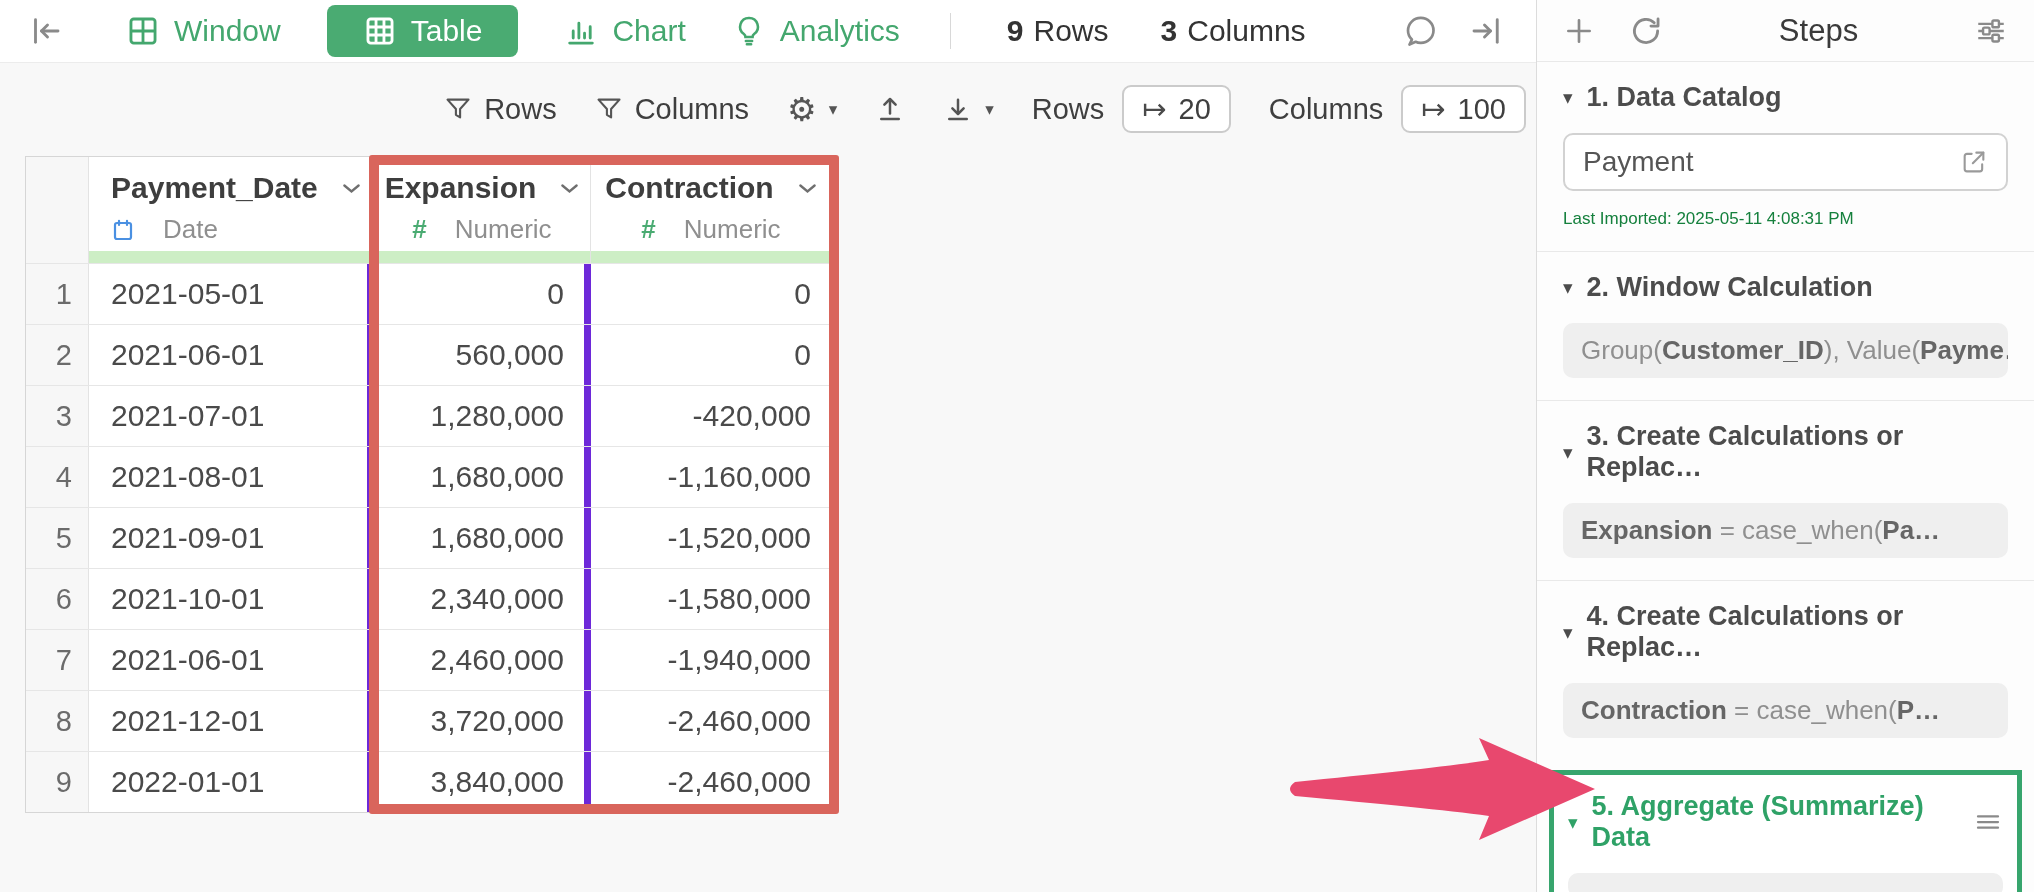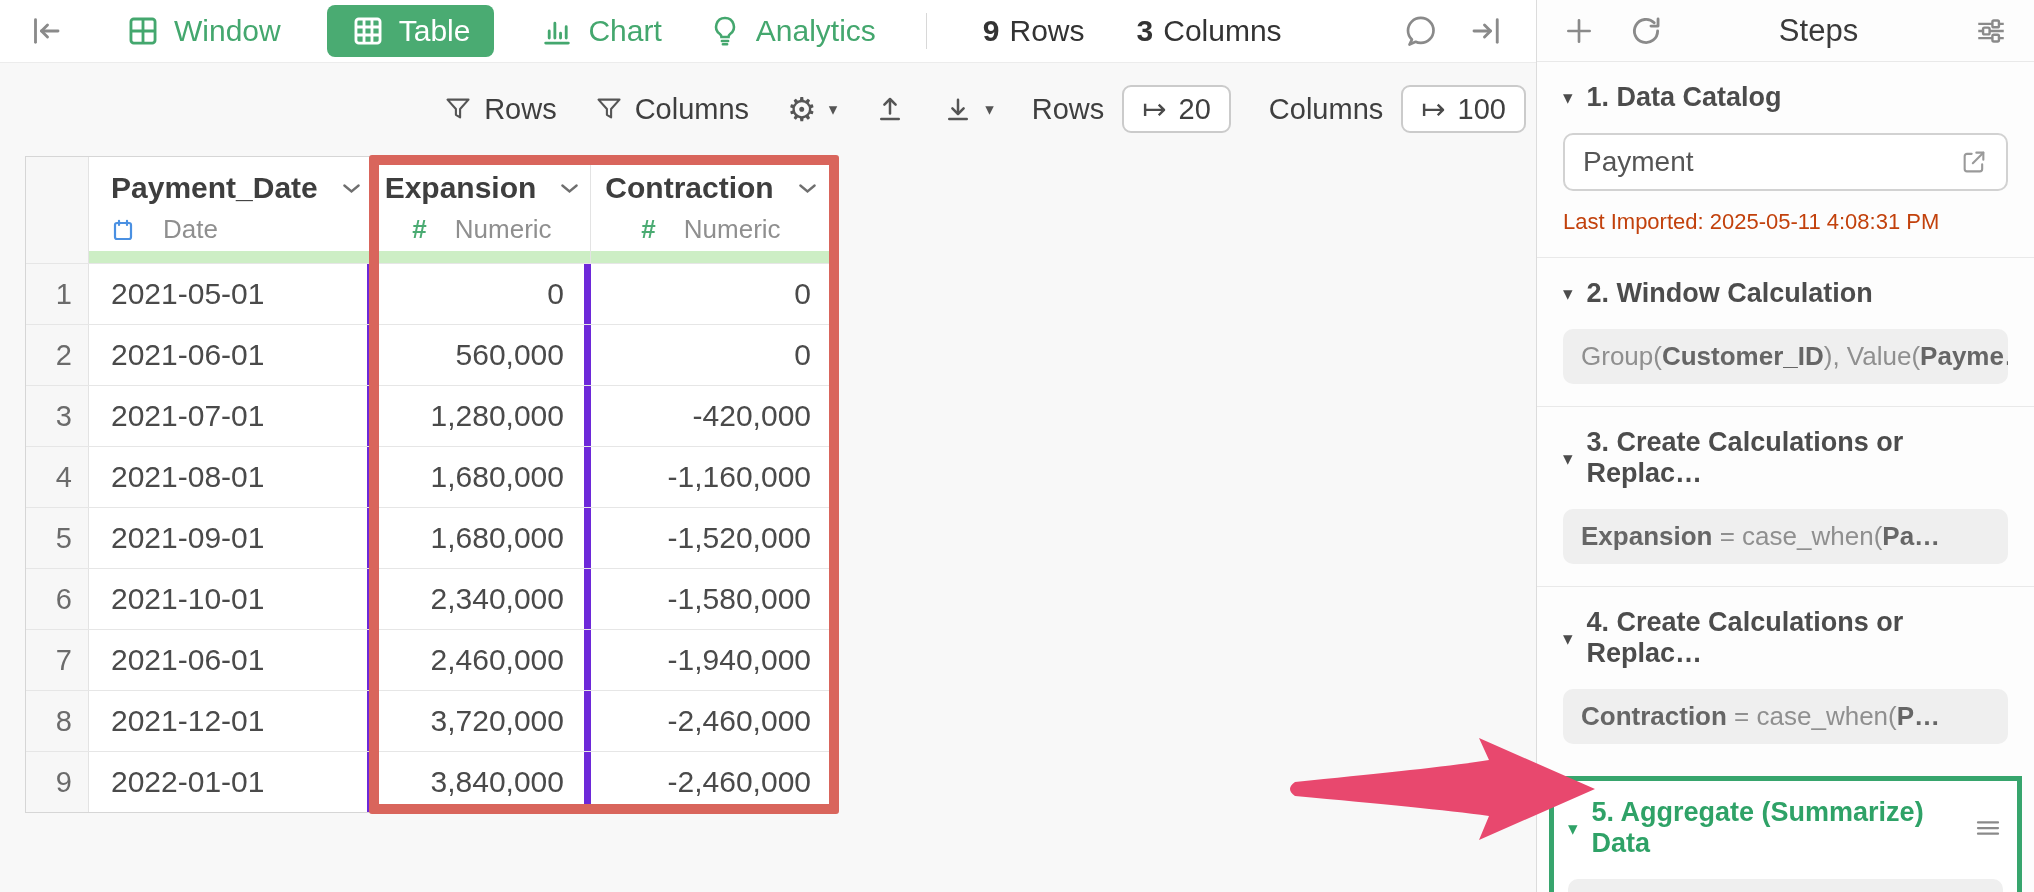--- a/index.html
+++ b/index.html
@@ -10,21 +10,21 @@
   }
   
   .main { position:absolute; top:0; left:0; width:1536px; height:892px; }
   .main-header {
     position:absolute; top:0; left:0; right:0; height:62px; background:#fff;
     display:flex; align-items:center; padding:0 28px;
   }
   .icon-btn { display:flex; align-items:center; justify-content:center; cursor:pointer; }
   .tabs { display:flex; align-items:center; gap:46px; margin-left:62px; }
   .tab { display:flex; align-items:center; gap:14px; font-size:30px; color:#44a76e; cursor:pointer; }
-  .tab.selected { background:#4aab72; color:#fff; border-radius:8px; padding:9px 24px; }
+  .tab.selected { background:#4aab72; color:#fff; border-radius:8px; padding:9px 36px; }
   .vdiv { width:1px; height:36px; background:#d8d8d8; margin-left:50px; }
   .counts { display:flex; align-items:center; gap:52px; margin-left:56px; font-size:30px; color:#333; }
   .count b { font-weight:bold; margin-right:10px; }
   .hdr-right { margin-left:auto; display:flex; align-items:center; gap:30px; padding-right:4px; }
 
   .content { position:absolute; top:62px; left:0; right:0; bottom:0; background:#f8f8f8; border-top:1px solid #ececec; }
 
   
   .toolbar {
     position:absolute; top:18px; right:10px; height:56px;
@@ -75,21 +75,21 @@
   .sidebar-header { height:62px; display:flex; align-items:center; padding:0 26px; gap:34px; border-bottom:1px solid #e9e9e9; }
   .sidebar-title { flex:1; text-align:center; font-size:31px; color:#3a3a3a; }
   .step { padding:20px 26px 22px; border-bottom:1px solid #e9e9e9; }
   .step.no-div { border-bottom:none; }
   .step-title { display:flex; align-items:center; gap:14px; font-size:27px; font-weight:bold; color:#4c4c4c; cursor:pointer; }
   .tri { font-size:19px; color:#4c4c4c; }
   .source-box {
     margin-top:20px; border:2px solid #d2d2d2; border-radius:10px; padding:11px 18px;
     display:flex; align-items:center; justify-content:space-between; font-size:28px; color:#555; background:#fff; cursor:pointer;
   }
-  .imported { margin-top:18px; font-size:22px; color:#c2410c; }
+  .imported { margin-top:18px; font-size:17px; color:#15803d; }
   .chip {
     margin-top:20px; background:#efefef; border-radius:10px; padding:12px 18px;
     font-size:26px; color:#8f8f8f; white-space:nowrap; overflow:hidden; cursor:pointer;
   }
   .chip b { color:#666; }
   .active-step { margin:10px 12px 0; border:5px solid #37a56d; background:#fff; padding:16px 14px 24px; }
   .active-step .step-title { color:#2fa267; }
   .active-step .tri { color:#2fa267; }
   .title-row { display:flex; align-items:center; }
   .title-row .step-title { flex:1; }

